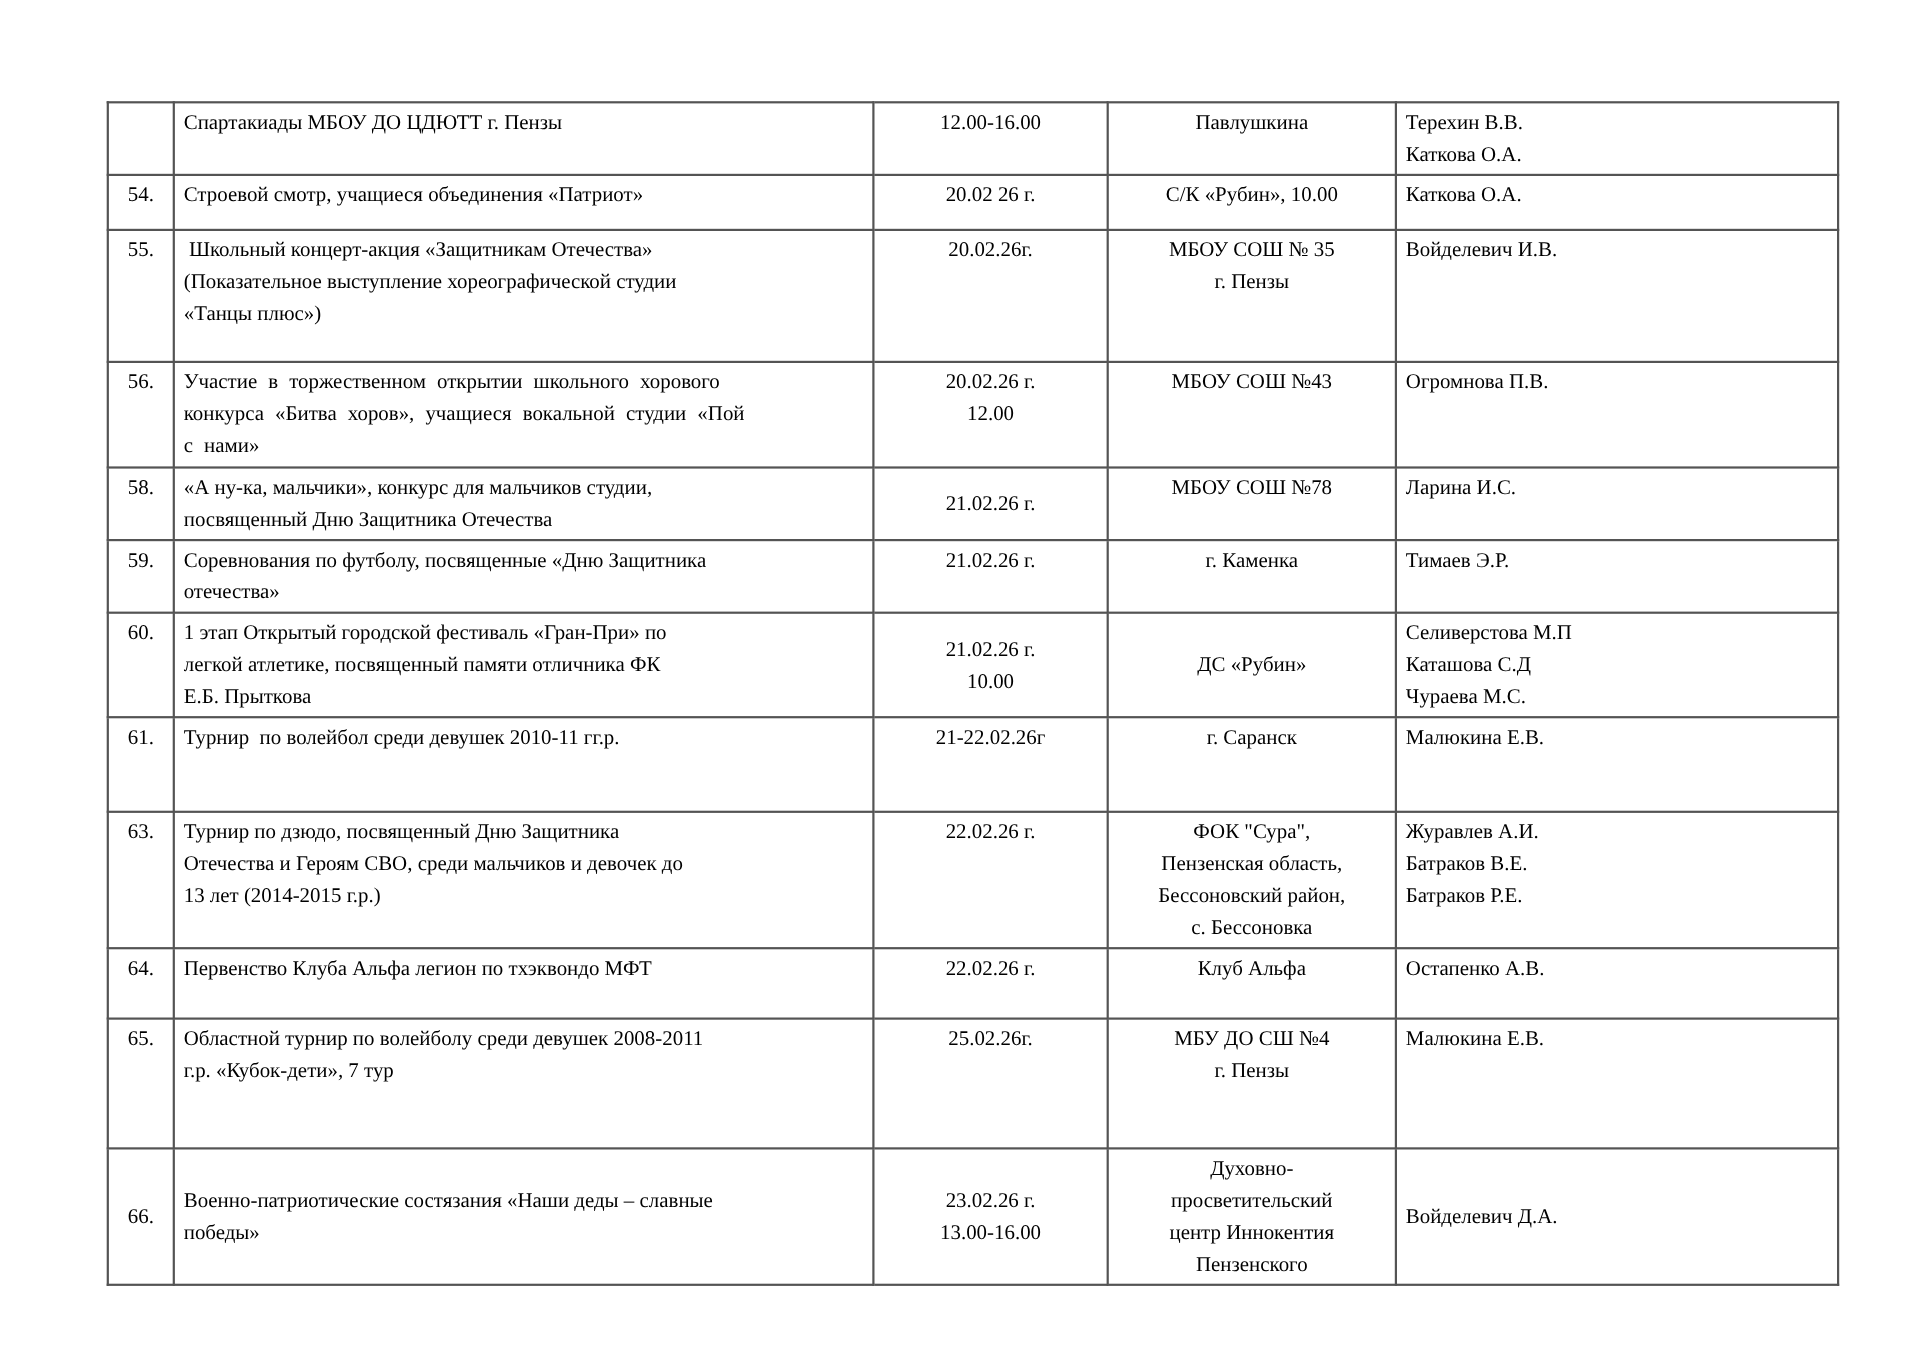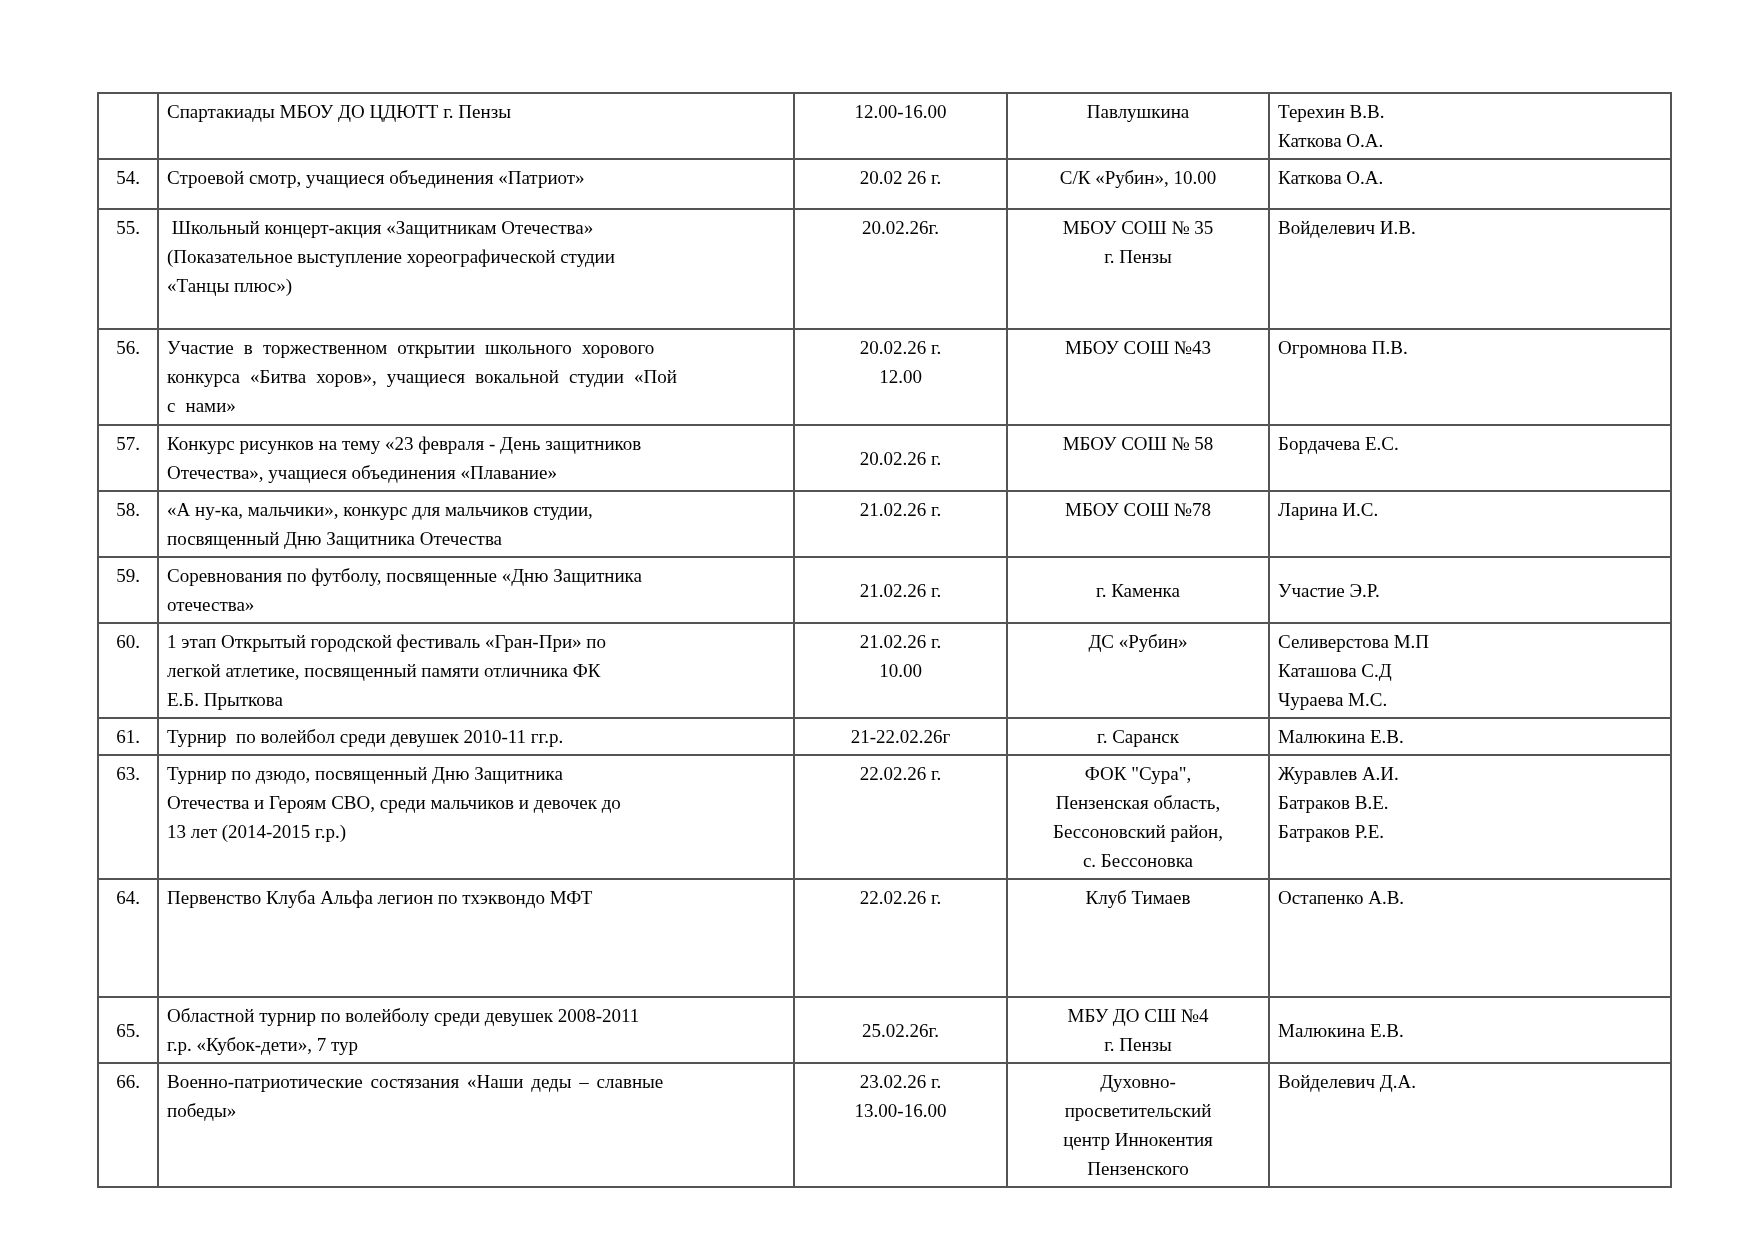--- a/index.html
+++ b/index.html
@@ -118,42 +118,34 @@
           <td class="num">56.</td>
           <td class="event">Участие в торжественном открытии школьного хорового
 конкурса «Битва хоров», учащиеся вокальной студии «Пой
 с нами»</td>
           <td class="date">20.02.26 г.
 12.00</td>
           <td class="place">МБОУ СОШ №43</td>
           <td class="resp">Огромнова П.В.</td>
         </tr>
         <tr>
-          <td class="num">57.</td>
-          <td class="event">Конкурс рисунков на тему «23 февраля - День защитников
-Отечества», учащиеся объединения «Плавание»</td>
-          <td class="date">20.02.26 г.</td>
-          <td class="place">МБОУ СОШ № 58</td>
-          <td class="resp">Бордачева Е.С.</td>
-        </tr>
-        <tr>
           <td class="num">58.</td>
           <td class="event">«А ну-ка, мальчики», конкурс для мальчиков студии,
 посвященный Дню Защитника Отечества</td>
           <td class="date">21.02.26 г.</td>
           <td class="place">МБОУ СОШ №78</td>
           <td class="resp">Ларина И.С.</td>
         </tr>
         <tr>
           <td class="num">59.</td>
           <td class="event">Соревнования по футболу, посвященные «Дню Защитника
 отечества»</td>
           <td class="date">21.02.26 г.</td>
           <td class="place">г. Каменка</td>
-          <td class="resp">Участие Э.Р.</td>
+          <td class="resp">Тимаев Э.Р.</td>
         </tr>
         <tr>
           <td class="num">60.</td>
           <td class="event">1 этап Открытый городской фестиваль «Гран-При» по
 легкой атлетике, посвященный памяти отличника ФК
 Е.Б. Прыткова</td>
           <td class="date">21.02.26 г.
 10.00</td>
           <td class="place">ДС «Рубин»</td>
           <td class="resp">Селиверстова М.П
@@ -178,21 +170,21 @@
 Бессоновский район,
 с. Бессоновка</td>
           <td class="resp">Журавлев А.И.
 Батраков В.Е.
 Батраков Р.Е.</td>
         </tr>
         <tr>
           <td class="num">64.</td>
           <td class="event">Первенство Клуба Альфа легион по тхэквондо МФТ</td>
           <td class="date">22.02.26 г.</td>
-          <td class="place">Клуб Тимаев</td>
+          <td class="place">Клуб Альфа</td>
           <td class="resp">Остапенко А.В.</td>
         </tr>
         <tr>
           <td class="num">65.</td>
           <td class="event">Областной турнир по волейболу среди девушек 2008-2011
 г.р. «Кубок-дети», 7 тур</td>
           <td class="date">25.02.26г.</td>
           <td class="place">МБУ ДО СШ №4
 г. Пензы</td>
           <td class="resp">Малюкина Е.В.</td>

